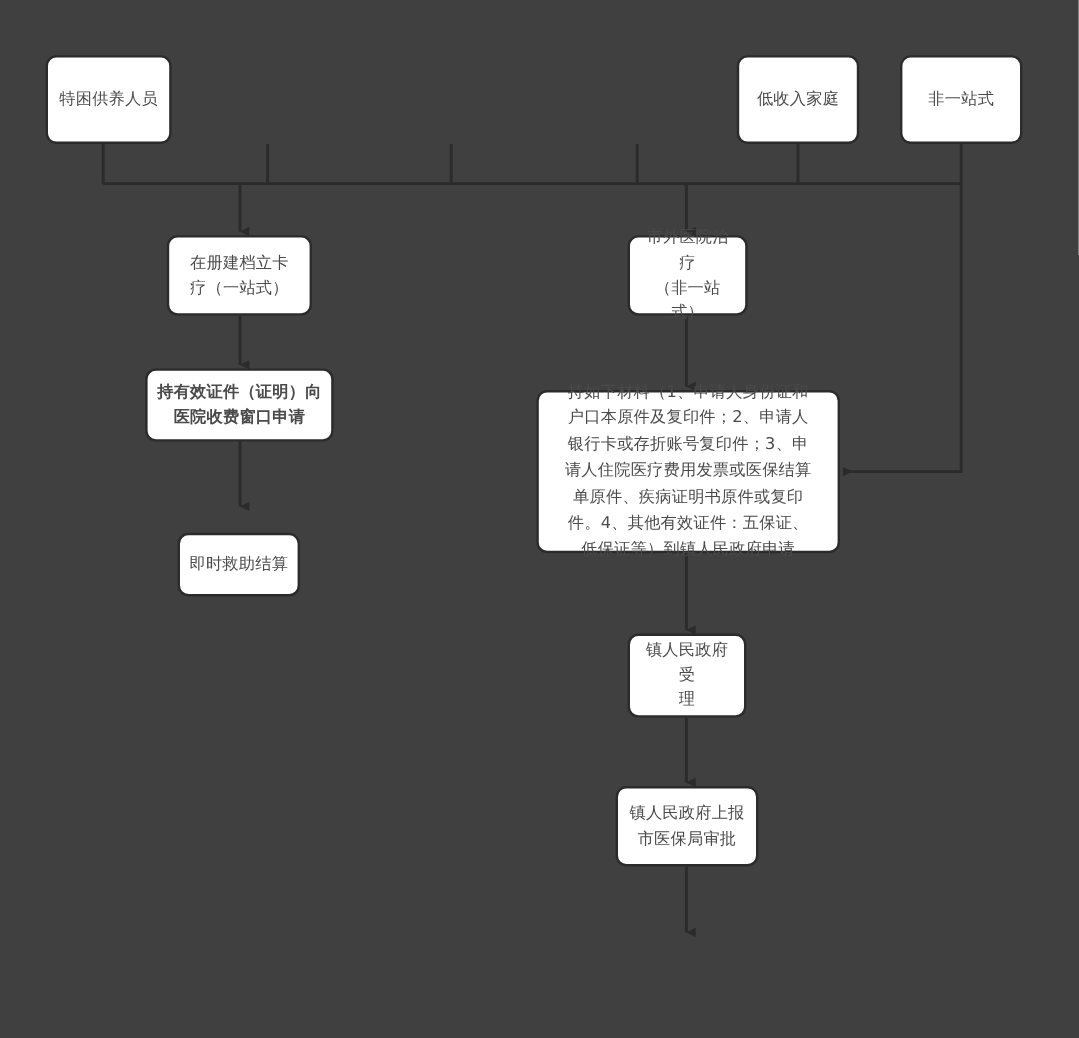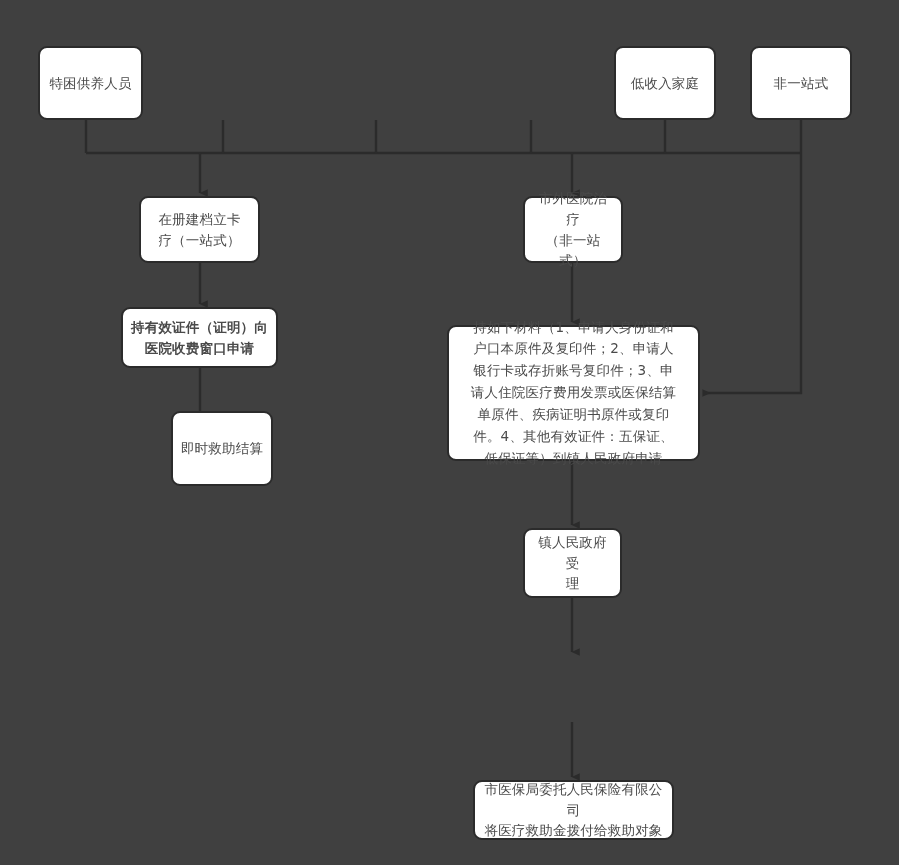--- a/index.html
+++ b/index.html
@@ -116,32 +116,32 @@
   <div class="node" style="left:523px;top:196px;width:100px;height:67px;justify-content:flex-end;">
     <span class="node-label">市外医院治疗
 （非一站式）</span>
   </div>
 
   <div class="node" style="left:121px;top:307px;width:157px;height:61px;font-weight:bold;">
     <span class="node-label">持有效证件（证明）向
 医院收费窗口申请</span>
   </div>
 
-  <div class="node" style="left:148px;top:411px;width:102px;height:75px;margin-left:23px;">
+  <div class="node" style="left:148px;top:444px;width:102px;height:53px;">
     <span class="node-label">即时救助结算</span>
   </div>
 
   <div class="node big" style="left:447px;top:325px;width:253px;height:136px;">
     <span class="node-label">持如下材料（1、申请人身份证和户口本原件及复印件；2、申请人银行卡或存折账号复印件；3、申请人住院医疗费用发票或医保结算单原件、疾病证明书原件或复印件。4、其他有效证件：五保证、低保证等）到镇人民政府申请</span>
   </div>
 
   <div class="node" style="left:523px;top:528px;width:99px;height:70px;">
     <span class="node-label">镇人民政府受
 理</span>
   </div>
 
+  <div class="node" style="left:513px;top:655px;width:119px;height:67px;">
+    <span class="node-label">镇人民政府上报
+市医保局审批</span>
+  </div>
 
-  <div class="node" style="left:473px;top:780px;width:201px;height:60px;">
-    <span class="node-label">市医保局委托人民保险有限公司
-将医疗救助金拨付给救助对象</span>
-  </div>
 
 </div>
 
 </body></html>

